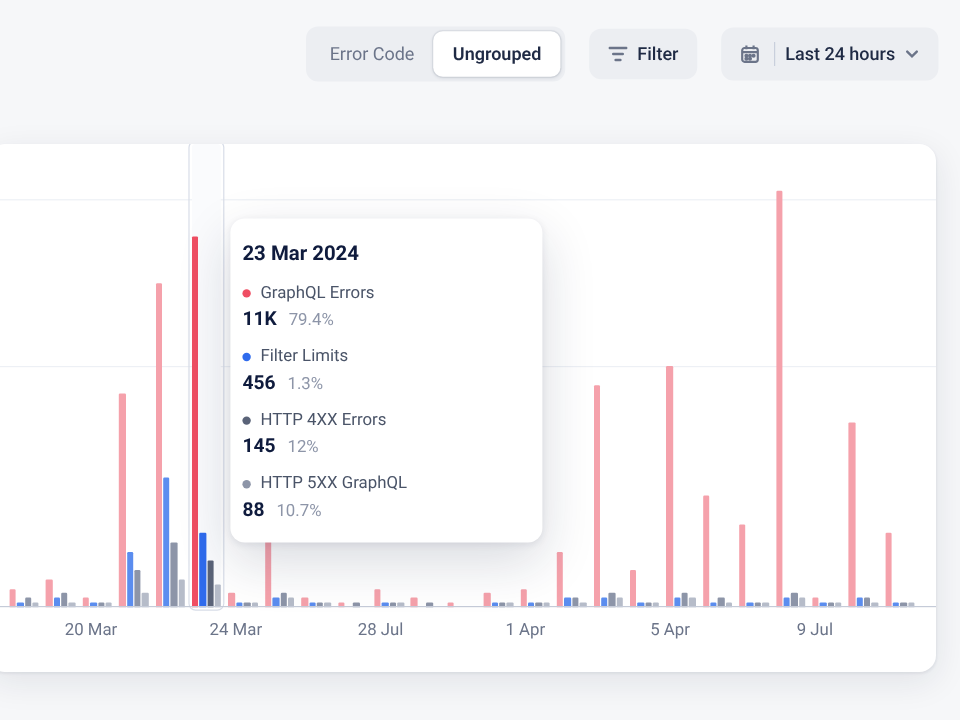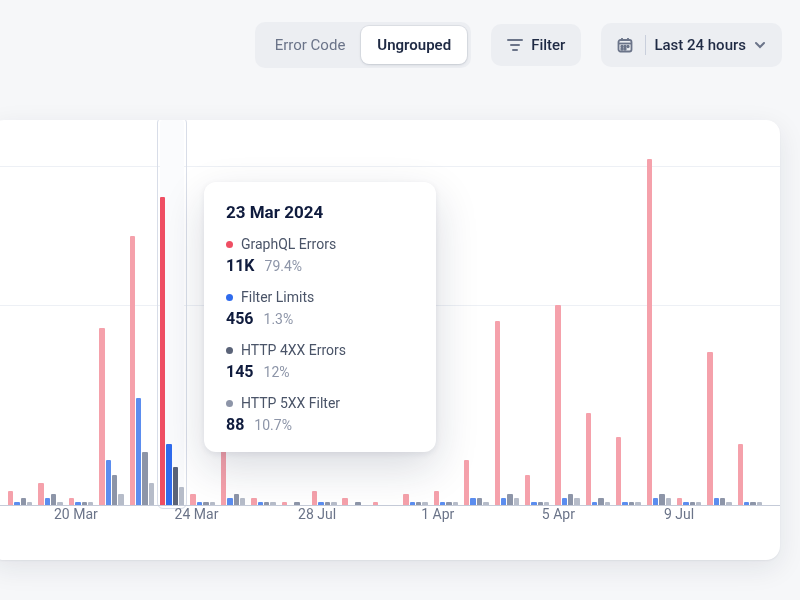--- a/index.html
+++ b/index.html
@@ -101,40 +101,40 @@
     border-radius: 3px;
     background: #fafbfd;
   }
 
   .baseline {
     position: absolute; left: 0; right: 0; bottom: 54px;
     border-top: 1px solid #c5cbd8;
   }
 
   .x-axis {
-    position: absolute; left: 18px; right: 18px; bottom: 16px; height: 54px;
+    position: absolute; left: 18px; right: 18px; bottom: 5px; height: 54px;
     display: flex; align-items: center; text-align: right;
   }
   .x-tick {
     position: absolute;
     transform: translateX(-50%);
     font-size: 14px;
     color: #6b7489;
     top: 16px;
   }
 
   
   .tooltip {
     position: absolute;
-    left: 204px; top: 182px;
-    width: 232px;
+    left: 192px; top: 182px;
+    width: 260px;
     background: #fff;
     border-radius: 12px;
     box-shadow: 0 16px 44px rgba(20,30,60,.16), 0 2px 6px rgba(20,30,60,.08);
-    padding: 20px 22px 18px;
+    padding: 20px 10px 18px;
   }
   .tooltip h3 {
     font-size: 17px; font-weight: 700; color: #0f1b3d;
     margin-bottom: 14px;
   }
   .tt-row { margin-bottom: 14px; }
   .tt-row:last-child { margin-bottom: 0; }
   .tt-label {
     display: flex; align-items: center; gap: 8px;
     font-size: 14px; color: #4a5468; margin-bottom: 4px;
@@ -383,21 +383,21 @@
           <span>HTTP 4XX Errors</span>
         </div>
         <div class="tt-vals">
           <span class="tt-count">145</span>
           <span class="tt-pct">12%</span>
         </div>
       </div>
       <div class="tt-row">
         <div class="tt-label">
           <span class="dot" style="background:#8d95a8"></span>
-          <span>HTTP 5XX Filter</span>
+          <span>HTTP 5XX GraphQL</span>
         </div>
         <div class="tt-vals">
           <span class="tt-count">88</span>
           <span class="tt-pct">10.7%</span>
         </div>
       </div>
     </div>
 </div>
 
 </body></html>

